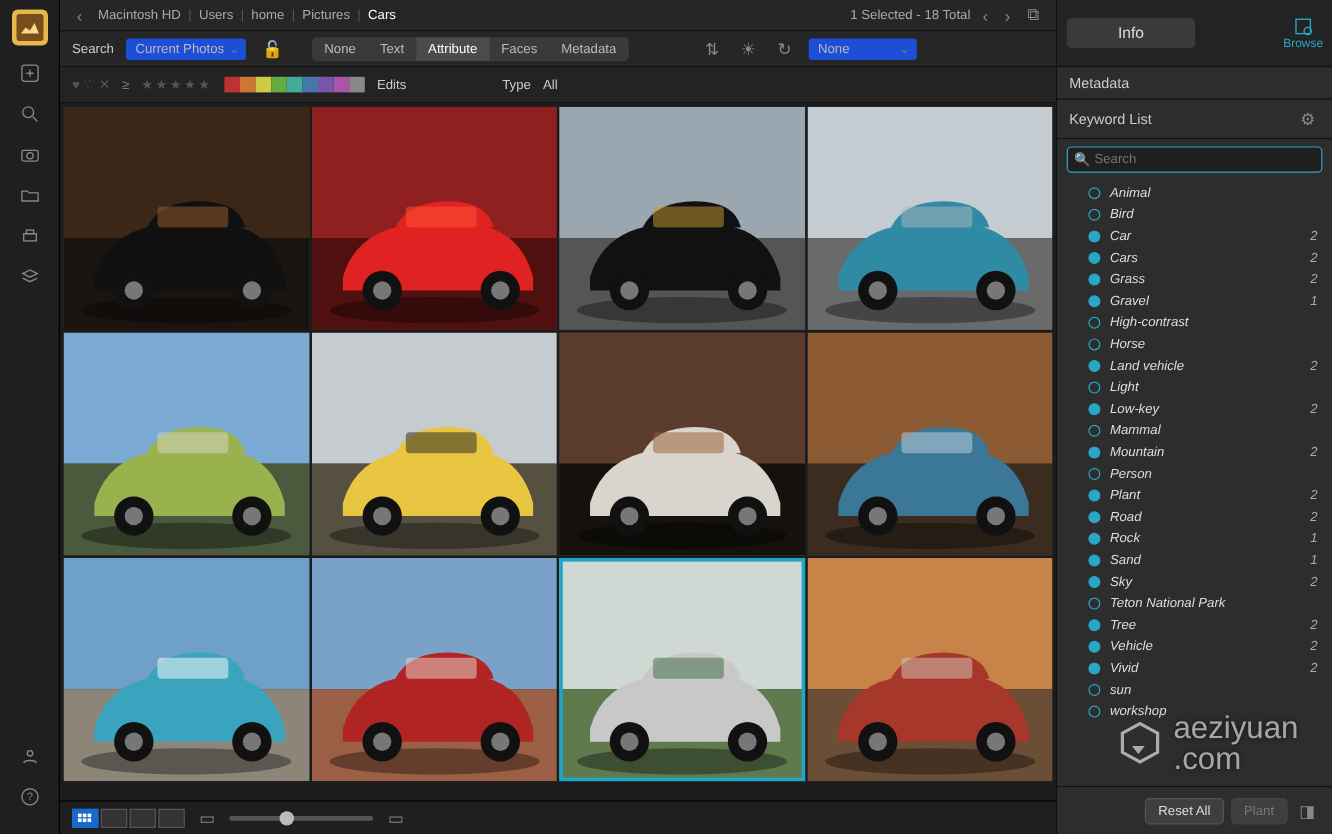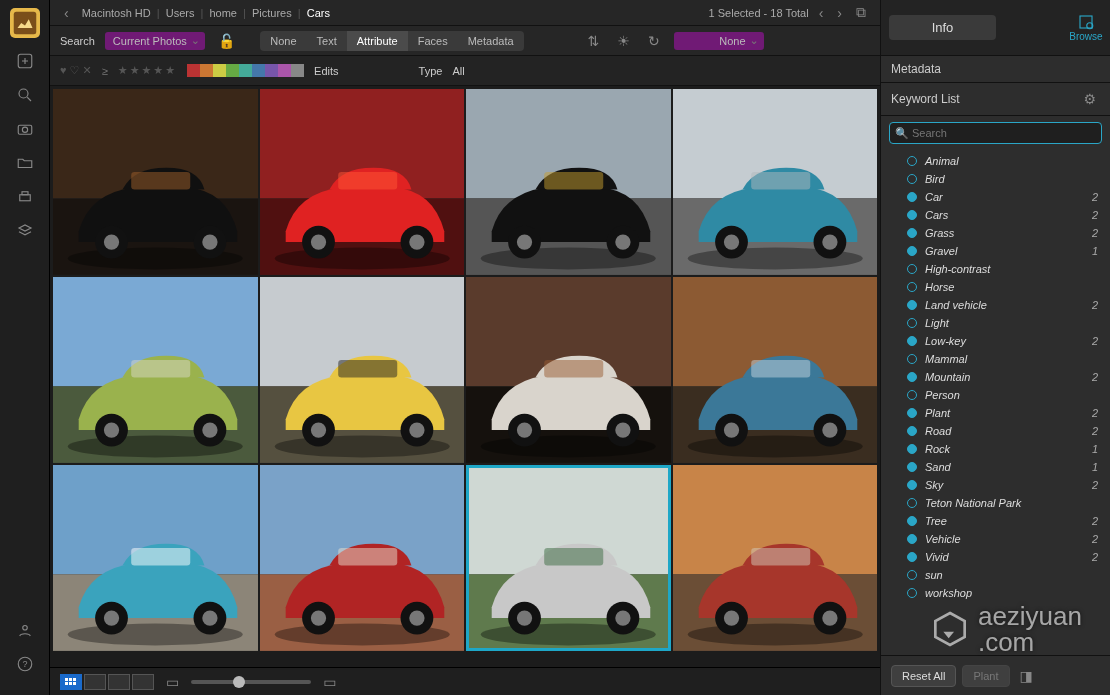--- a/index.html
+++ b/index.html
@@ -12,21 +12,21 @@
 .main { flex: 1; display: flex; flex-direction: column; background: #262626; }
 .topbar { height: 26px; display: flex; align-items: center; padding: 0 10px; gap: 6px; font-size: 11px; color: #aaa; border-bottom: 1px solid #111; }
 .topbar .crumb { padding: 0 3px; cursor: pointer; }
 .topbar .crumb.active { color: #fff; }
 .topbar .sep { color: #555; }
 .topbar .grow { flex: 1; }
 .filterbar { height: 30px; display: flex; align-items: center; padding: 0 10px; gap: 10px; font-size: 11px; border-bottom: 1px solid #111; }
 .filterbar .seg { display: flex; background: #3a3a3a; border-radius: 4px; overflow: hidden; }
 .filterbar .segbtn { padding: 4px 10px; color: #bbb; cursor: pointer; font-size: 11px; }
 .filterbar .segbtn.active { background: #4b4b4b; color: #fff; }
-.filterbar .dd { background: #701a75; padding: 3px 18px 3px 8px; border-radius: 3px; color: #bbb; cursor: pointer; position: relative; text-align: right; }
+.filterbar .dd { background: #1d4ed8; padding: 3px 18px 3px 8px; border-radius: 3px; color: #bbb; cursor: pointer; position: relative; }
 .filterbar .dd::after { content: "⌄"; position: absolute; right: 5px; top: 2px; color: #777; }
 .iconbtn { color: #888; cursor: pointer; font-size: 14px; padding: 2px 4px; }
 .ratingbar { height: 30px; display: flex; align-items: center; padding: 0 10px; gap: 10px; font-size: 11px; border-bottom: 1px solid #111; background: #232323; }
 .hearts { color: #555; display: flex; gap: 2px; }
 .stars { color: #555; letter-spacing: 2px; }
 .swatches { display: flex; gap: 0; }
 .sw { width: 13px; height: 13px; }
 .grid { flex: 1; overflow: auto; background: #1c1c1c; padding: 2px; }
 .gridrow { display: flex; }
 .cell { flex: 1; aspect-ratio: 1.1/1; margin: 1px; background: #333; display: flex; align-items: center; justify-content: center; position: relative; overflow: hidden; }
@@ -46,24 +46,24 @@
 .kwwrap { flex: 1; overflow: auto; }
 .kwsearch { margin: 6px 8px; position: relative; }
 .kwsearch input { width: 100%; background: #1f1f1f; border: 1px solid #2aa6c7; border-radius: 4px; padding: 4px 6px 4px 22px; color: #ccc; font-size: 11px; }
 .kwsearch .mag { position: absolute; left: 6px; top: 5px; color: #777; font-size: 11px; }
 .kwlist { padding: 2px 8px 8px 22px; font-size: 11px; font-style: italic; }
 .kwrow { display: flex; align-items: center; padding: 3px 4px; gap: 8px; color: #ddd; cursor: pointer; }
 .kwrow .dot { width: 10px; height: 10px; border-radius: 50%; border: 1px solid #2aa6c7; flex-shrink: 0; }
 .kwrow .dot.filled { background: #2aa6c7; }
 .kwrow .name { flex: 1; }
 .kwrow .cnt { color: #aaa; }
-.footer { height: 40px; border-top: 1px solid #111; display: flex; align-items: center; padding: 0 10px; gap: 6px; }
+.footer { height: 40px; border-top: 1px solid #111; display: flex; align-items: center; justify-content: flex-end; padding: 0 10px; gap: 6px; }
 .footer button { background: #3f3f3f; color: #ddd; border: 1px solid #555; border-radius: 4px; padding: 4px 10px; font-size: 11px; cursor: pointer; }
 .footer button.muted { color: #777; border-color: #444; cursor: default; }
-.watermark { position: absolute; right: 28px; bottom: 40px; color: rgba(255,255,255,0.6); font-size: 26px; font-weight: 500; display: flex; align-items: center; gap: 8px; pointer-events: none; text-shadow: 0 0 4px rgba(0,0,0,.6); }
+.watermark { position: absolute; right: 28px; bottom: 50px; color: rgba(255,255,255,0.6); font-size: 26px; font-weight: 500; display: flex; align-items: center; gap: 8px; pointer-events: none; text-shadow: 0 0 4px rgba(0,0,0,.6); }
 .watermark svg { width:40px; height:40px; opacity:.6; }
 svg { display:block; }
 </style>
 </head>
 <body>
 
 <div class="app">
 
   <div class="leftbar">
     <div class="appicon">

